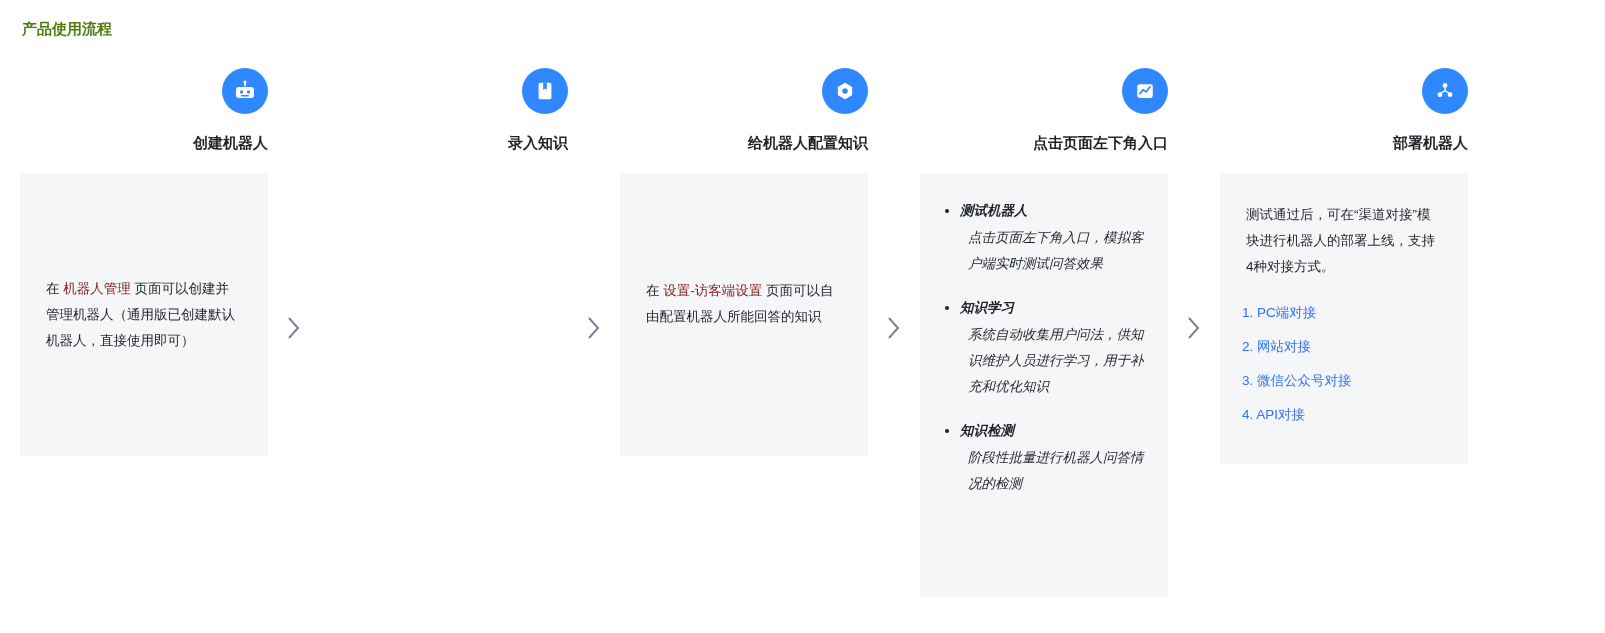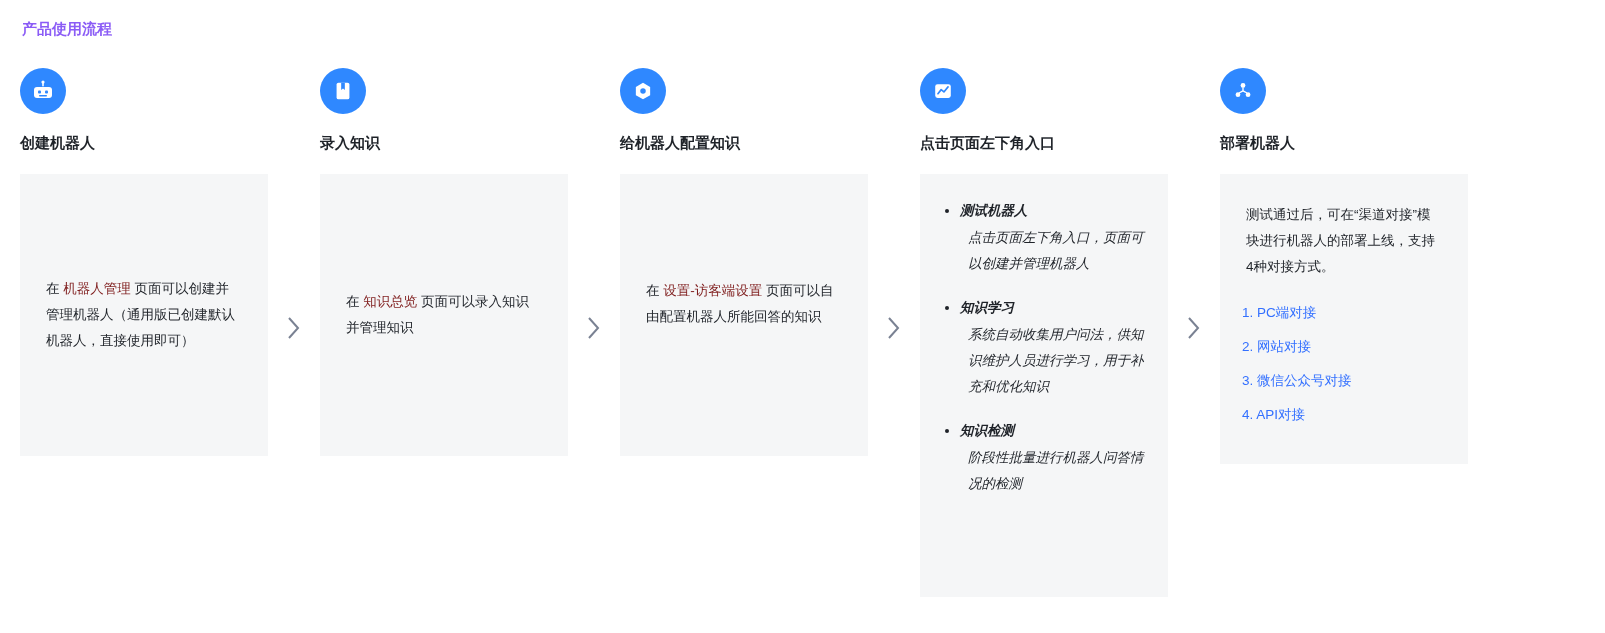--- a/index.html
+++ b/index.html
@@ -17,35 +17,35 @@
   .page {
     position: relative;
     width: 1605px;
     height: 633px;
     box-sizing: border-box;
     padding: 18px 20px 0 20px;
   }
   .page-title {
     font-size: 15px;
     font-weight: bold;
-    color: #8b5cf6;
+    color: #4d7c0f;
     line-height: 22px;
     margin: 0 0 0 2px;
   }
   .flow {
     display: flex;
     align-items: flex-start;
     margin-top: 28px;
   }
   .step {
     width: 248px;
     flex: 0 0 248px;
     display: flex;
     flex-direction: column;
-    align-items: flex-start;
+    align-items: flex-end;
   }
   .icon-circle {
     width: 46px;
     height: 46px;
     border-radius: 50%;
     background: #2f88ff;
     display: flex;
     align-items: center;
     justify-content: center;
     margin-bottom: 18px;
@@ -152,25 +152,20 @@
     </div>
 
     <div class="step">
       <div class="icon-circle">
         <svg width="22" height="22" viewBox="0 0 24 24" fill="none">
           <rect x="5" y="3" width="14" height="18" rx="2" fill="#ffffff"></rect>
           <path d="M10 3 h4 v8 l-2 -1.8 l-2 1.8 z" fill="#2f88ff"></path>
         </svg>
       </div>
       <div class="step-title">录入知识</div>
-      <div class="panel tall-2">
-        <p>
-          <span>在 </span><span class="lnk">知识总览</span><span> 页面可以录入知识并管理知识</span>
-        </p>
-      </div>
     </div>
 
     <div class="arrow">
       <svg width="16" height="26" viewBox="0 0 16 26">
           <polyline points="3,3 12,13 3,23" fill="none" stroke="#7a8293" stroke-width="2"></polyline>
         </svg>
     </div>
 
     <div class="step">
       <div class="icon-circle">
@@ -198,21 +193,21 @@
         <svg width="22" height="22" viewBox="0 0 24 24" fill="none">
           <rect x="3.5" y="4.5" width="17" height="15" rx="2.5" fill="#ffffff"></rect>
           <polyline points="6.5,15 10,10.5 13,13 17.5,7.5" fill="none" stroke="#2f88ff" stroke-width="1.8" stroke-linecap="round" stroke-linejoin="round"></polyline>
         </svg>
       </div>
       <div class="step-title">点击页面左下角入口</div>
       <div class="panel tall-4">
         <ul class="bullets">
           <li>
             <div class="b-title">测试机器人</div>
-            <div class="b-body">点击页面左下角入口，页面可以创建并管理机器人</div>
+            <div class="b-body">点击页面左下角入口，模拟客户端实时测试问答效果</div>
           </li>
           <li>
             <div class="b-title">知识学习</div>
             <div class="b-body">系统自动收集用户问法，供知识维护人员进行学习，用于补充和优化知识</div>
           </li>
           <li>
             <div class="b-title">知识检测</div>
             <div class="b-body">阶段性批量进行机器人问答情况的检测</div>
           </li>
         </ul>

